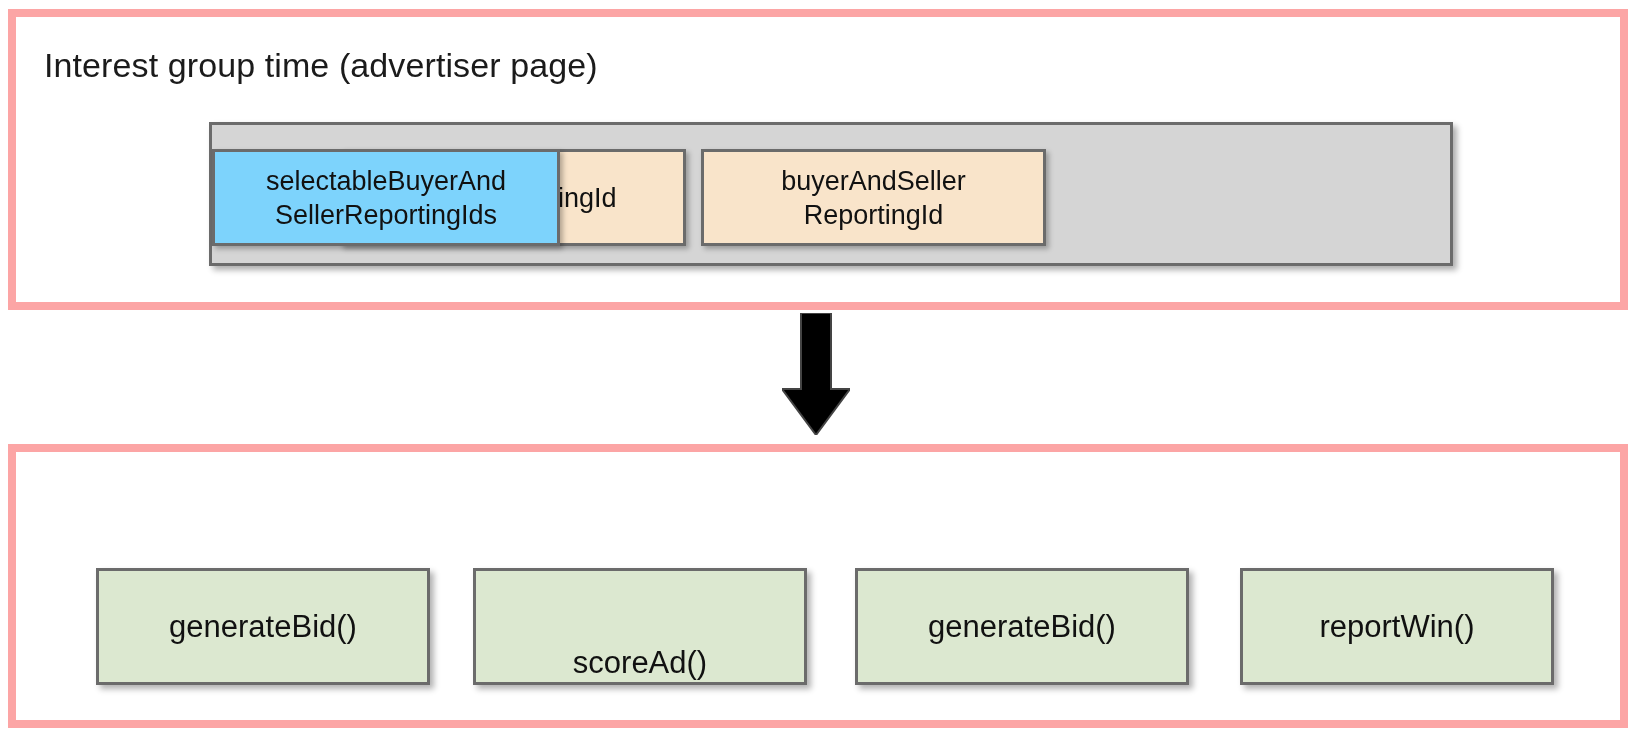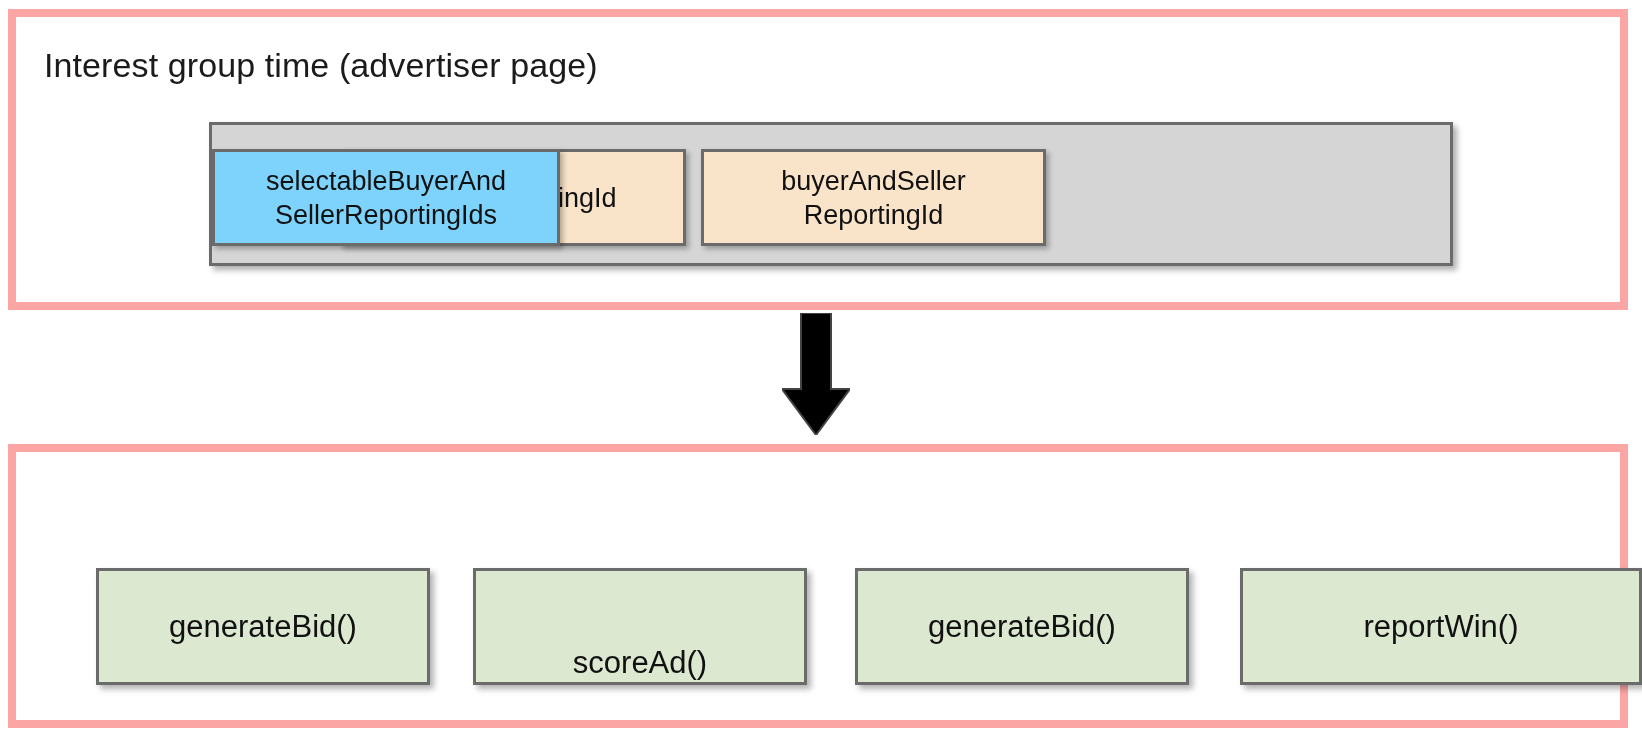--- a/index.html
+++ b/index.html
@@ -120,21 +120,21 @@
     align-items: center;
     justify-content: center;
     font-size: 31px;
     line-height: 38px;
     color: #111111;
     box-shadow: 4px 4px 6px rgba(0,0,0,0.30);
   }
   #fn-0 { left: 74px;   width: 334px; margin-left: 6px; }
   #fn-1 { left: 457px;  width: 334px; align-items: flex-end; }
   #fn-2 { left: 839px;  width: 334px; }
-  #fn-3 { left: 1224px; width: 402px; }
+  #fn-3 { left: 1224px; width: 314px; }
 </style>
 </head>
 <body>
 
 <div id="canvas">
 
   <div class="panel" id="panel-advertiser">
     <div class="panel-title">Interest group time (advertiser page)</div>
 
     <div id="ad-container">

